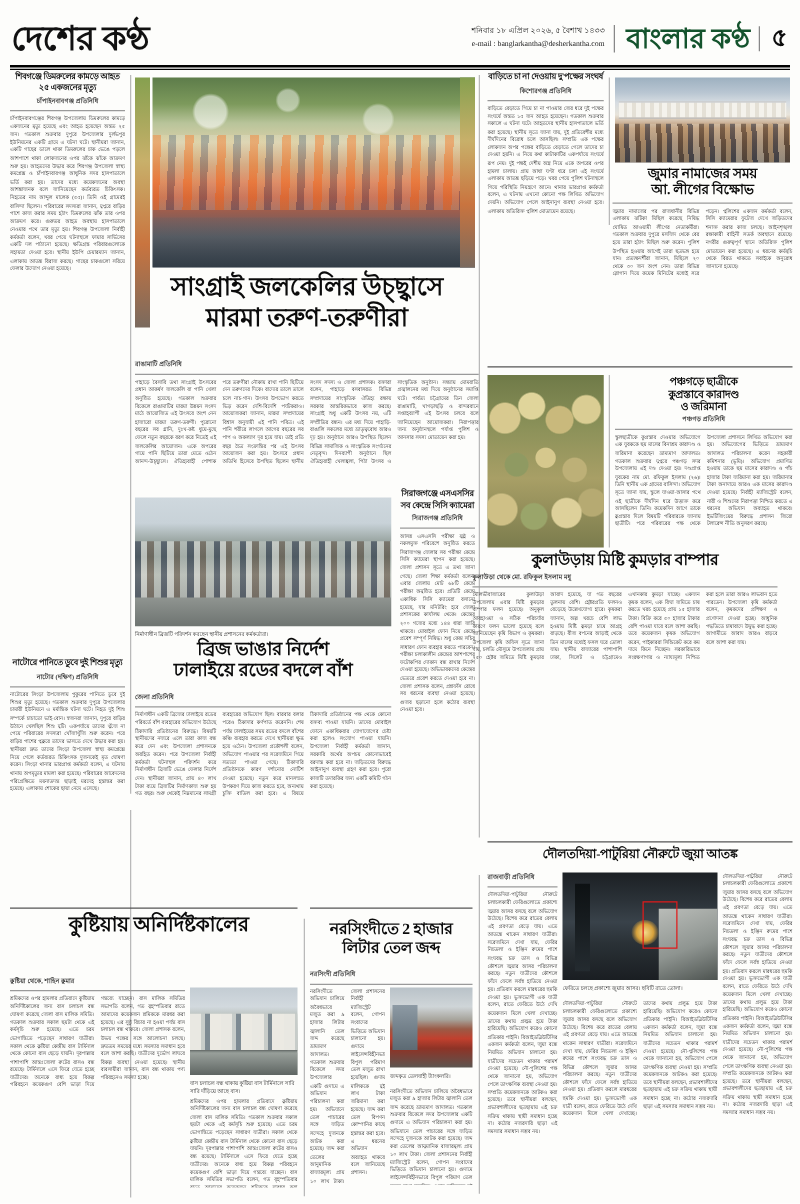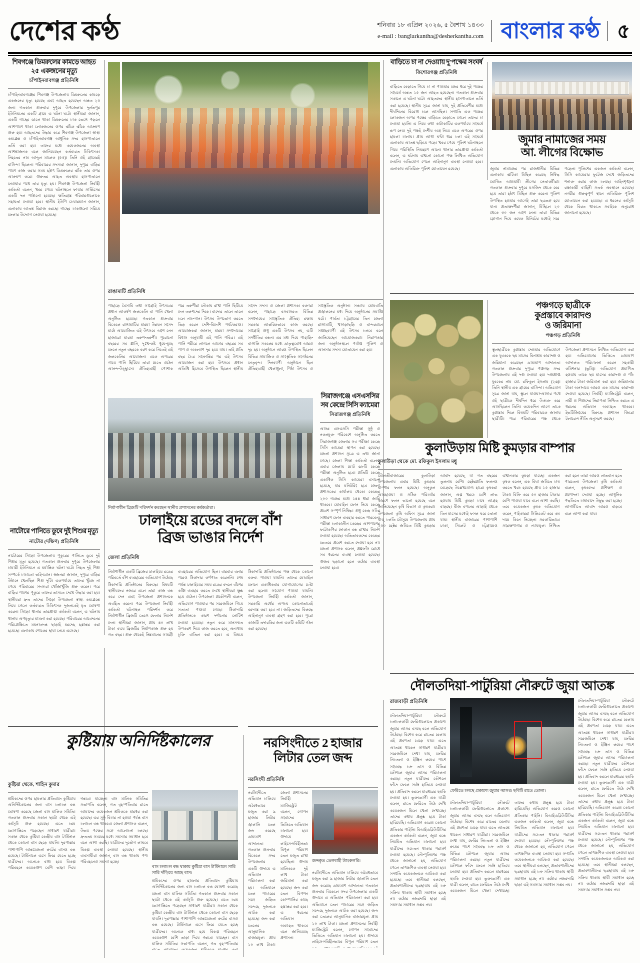--- a/index.html
+++ b/index.html
@@ -42,21 +42,21 @@
     color: #1a1a1a;
     padding-right: 7px;
     border-right: 1px solid #888;
     flex: 0 0 auto;
     white-space: nowrap;
   }
   .mast-dateblock .em { letter-spacing: 0.1px; }
   .mast-right {
     font-weight: bold;
     font-size: 22px;
-    color: #1d4ed8;
+    color: #14532d;
     padding-left: 9px;
     flex: 0 0 auto;
     line-height: 1;
   }
   .mast-pageno {
     font-weight: bold;
     font-size: 20px;
     color: #0c0c0c;
     padding-left: 9px;
     margin-left: 7px;
@@ -296,35 +296,39 @@
     <div class="hl hl-xs">নাটোরে পানিতে ডুবে দুই শিশুর মৃত্যু</div>
     <div class="byline">নাটোর (দক্ষিণ) প্রতিনিধি</div>
     <div class="hr-thin"></div>
     <div class="body" style="height:192px;">নাটোরের সিংড়া উপজেলায় পুকুরের পানিতে ডুবে দুই শিশুর মৃত্যু হয়েছে। গতকাল শুক্রবার দুপুরে উপজেলার চামারী ইউনিয়নে এ মর্মান্তিক ঘটনা ঘটে। নিহত দুই শিশু সম্পর্কে চাচাতো ভাই-বোন। স্বজনরা জানান, দুপুরে বাড়ির উঠানে খেলছিল শিশু দুটি। একপর্যায়ে তাদের খুঁজে না পেয়ে পরিবারের সদস্যরা খোঁজাখুঁজি শুরু করেন। পরে বাড়ির পাশের পুকুরে তাদের ভাসতে দেখে উদ্ধার করা হয়। স্থানীয়রা দ্রুত তাদের সিংড়া উপজেলা স্বাস্থ্য কমপ্লেক্সে নিয়ে গেলে কর্তব্যরত চিকিৎসক দুজনকেই মৃত ঘোষণা করেন। সিংড়া থানার ভারপ্রাপ্ত কর্মকর্তা বলেন, এ ঘটনায় থানায় অপমৃত্যুর মামলা করা হয়েছে। পরিবারের আবেদনের পরিপ্রেক্ষিতে ময়নাতদন্ত ছাড়াই মরদেহ হস্তান্তর করা হয়েছে। এলাকায় শোকের ছায়া নেমে এসেছে।</div>
   </div>
 
   <div class="photo ph-strip" style="left:108px; top:62px; width:12px; height:200px;"></div>
   <div class="photo ph-boat" style="left:122px; top:62px; width:258px; height:152px;"></div>
   <div class="photo ph-strip" style="left:368px; top:62px; width:12px; height:152px;"></div>
 
+  <div class="blk" style="left:108px; top:218px; width:275px;">
+    <div class="hl hl-xl">সাংগ্রাই জলকেলির উচ্ছ্বাসে</div>
+    <div class="hl hl-xl">মারমা তরুণ-তরুণীরা</div>
+  </div>
 
   <div class="blk" style="left:108px; top:286px; width:275px;">
     <div class="byline byline-l">রাঙামাটি প্রতিনিধি</div>
     <div class="hr-thin"></div>
     <div class="body c4" style="height:100px;">পাহাড়ে বৈসাবি তথা সাংগ্রাই উৎসবের প্রধান আকর্ষণ জলকেলি বা পানি খেলা অনুষ্ঠিত হয়েছে। গতকাল শুক্রবার বিকেলে রাঙামাটির মারমা উন্নয়ন সংসদ মাঠে আয়োজিত এই উৎসবে অংশ নেন হাজারো মারমা তরুণ-তরুণী। পুরোনো বছরের সব গ্লানি, দুঃখ-কষ্ট ধুয়ে-মুছে ফেলে নতুন বছরকে বরণ করে নিতেই এই জলকেলির আয়োজন। একে অপরের গায়ে পানি ছিটিয়ে তারা মেতে ওঠেন আনন্দ-উচ্ছ্বাসে। ঐতিহ্যবাহী পোশাক পরে তরুণীরা নৌকায় রাখা পানি ছিটিয়ে দেন তরুণদের দিকে। বাদ্যের তালে তালে চলে নাচ-গান। উৎসব উপভোগ করতে ভিড় করেন দেশি-বিদেশি পর্যটকরাও। আয়োজকরা জানান, মারমা সম্প্রদায়ের বিশ্বাস অনুযায়ী এই পানি পবিত্র। এই পানি শরীরে লাগলে আগের বছরের সব পাপ ও অকল্যাণ দূর হয়ে যায়। তাই প্রতি বছর চৈত্র সংক্রান্তির পর এই উৎসব আয়োজন করা হয়। উৎসবে প্রধান অতিথি হিসেবে উপস্থিত ছিলেন স্থানীয় সংসদ সদস্য ও জেলা প্রশাসক। বক্তারা বলেন, পাহাড়ে বসবাসরত বিভিন্ন সম্প্রদায়ের সাংস্কৃতিক ঐতিহ্য রক্ষায় সরকার আন্তরিকভাবে কাজ করছে। সাংগ্রাই শুধু একটি উৎসব নয়, এটি সম্প্রীতির বন্ধন। এর মধ্য দিয়ে পাহাড়ি-বাঙালি সকলের মধ্যে ভ্রাতৃত্ববোধ আরও দৃঢ় হয়। অনুষ্ঠানে আরও উপস্থিত ছিলেন বিভিন্ন সামাজিক ও সাংস্কৃতিক সংগঠনের নেতৃবৃন্দ। দিনব্যাপী অনুষ্ঠানে ছিল ঐতিহ্যবাহী খেলাধুলা, পিঠা উৎসব ও সাংস্কৃতিক অনুষ্ঠান। সন্ধ্যায় মোমবাতি প্রজ্বালনের মধ্য দিয়ে অনুষ্ঠানের সমাপ্তি ঘটে। পার্বত্য চট্টগ্রামের তিন জেলা রাঙামাটি, খাগড়াছড়ি ও বান্দরবানে সপ্তাহব্যাপী এই উৎসব চলবে বলে জানিয়েছেন আয়োজকরা। নিরাপত্তার জন্য অনুষ্ঠানস্থলে পর্যাপ্ত পুলিশ ও আনসার সদস্য মোতায়েন করা হয়।</div>
   </div>
 
   <div class="photo ph-bridge" style="left:108px; top:398px; width:205px; height:103px;"></div>
   <div class="blk" style="left:108px; top:503px; width:205px;">
     <div class="cap-below">নির্মাণাধীন ব্রিজটি পরিদর্শন করছেন স্থানীয় প্রশাসনের কর্মকর্তারা।</div>
   </div>
 
   <div class="blk" style="left:108px; top:512px; width:205px;">
+    <div class="hl hl-lg">ব্রিজ ভাঙার নির্দেশ</div>
     <div class="hl hl-lg">ঢালাইয়ে রডের বদলে বাঁশ</div>
-    <div class="hl hl-lg">ব্রিজ ভাঙার নির্দেশ</div>
   </div>
 
   <div class="blk" style="left:108px; top:552px; width:205px;">
     <div class="byline byline-l">জেলা প্রতিনিধি</div>
     <div class="hr-thin"></div>
     <div class="body c3" style="height:165px;">নির্মাণাধীন একটি ব্রিজের ঢালাইয়ে রডের পরিবর্তে বাঁশ ব্যবহারের অভিযোগ উঠেছে ঠিকাদারি প্রতিষ্ঠানের বিরুদ্ধে। বিষয়টি স্থানীয়দের নজরে এলে তারা কাজ বন্ধ করে দেন এবং উপজেলা প্রশাসনকে অবহিত করেন। পরে উপজেলা নির্বাহী কর্মকর্তা ঘটনাস্থল পরিদর্শন করে নির্মাণাধীন ব্রিজটি ভেঙে ফেলার নির্দেশ দেন। স্থানীয়রা জানান, প্রায় ৪০ লাখ টাকা ব্যয়ে ব্রিজটির নির্মাণকাজ শুরু হয় গত বছর। শুরু থেকেই নিম্নমানের সামগ্রী ব্যবহারের অভিযোগ ছিল। বারবার বলার পরেও ঠিকাদার কর্ণপাত করেননি। শেষ পর্যন্ত ঢালাইয়ের সময় রডের বদলে বাঁশের কঞ্চি ব্যবহার করতে দেখে স্থানীয়রা ক্ষুব্ধ হয়ে ওঠেন। উপজেলা প্রকৌশলী বলেন, অভিযোগ পাওয়ার পর সরেজমিনে গিয়ে সত্যতা পাওয়া গেছে। ঠিকাদারি প্রতিষ্ঠানকে কারণ দর্শানোর নোটিশ দেওয়া হয়েছে। নতুন করে মানসম্মত উপকরণ দিয়ে কাজ করতে হবে, অন্যথায় চুক্তি বাতিল করা হবে। এ বিষয়ে ঠিকাদারি প্রতিষ্ঠানের পক্ষ থেকে কোনো বক্তব্য পাওয়া যায়নি। তাদের মোবাইল ফোনে একাধিকবার যোগাযোগের চেষ্টা করা হলেও সংযোগ পাওয়া যায়নি। উপজেলা নির্বাহী কর্মকর্তা জানান, সরকারি অর্থের অপচয় কোনোভাবেই বরদাস্ত করা হবে না। জড়িতদের বিরুদ্ধে আইনানুগ ব্যবস্থা গ্রহণ করা হবে। পুরো কাজটি তদারকির জন্য একটি কমিটি গঠন করা হয়েছে।</div>
   </div>
 
   <div class="blk" style="left:320px; top:392px; width:60px;">
     <div class="hl hl-xs">সিরাজগঞ্জে এসএসসির সব কেন্দ্রে সিসি ক্যামেরা</div>
@@ -364,21 +368,21 @@
   <div class="blk" style="left:378px; top:441px; width:244px;">
     <div class="hl hl-lg" style="font-size:12.5px;">কুলাউড়ায় মিষ্টি কুমড়ার বাম্পার</div>
     <div class="byline byline-l">কুলাউড়া থেকে মো. রফিকুল ইসলাম মধু</div>
     <div class="hr-thin"></div>
     <div class="body c4" style="height:200px;">মৌলভীবাজারের কুলাউড়া উপজেলায় এবার মিষ্টি কুমড়ার বাম্পার ফলন হয়েছে। অনুকূল আবহাওয়া ও সঠিক পরিচর্যার কারণে ফলন ভালো হয়েছে বলে জানিয়েছেন কৃষি বিভাগ ও কৃষকরা। উপজেলা কৃষি অফিস সূত্রে জানা যায়, চলতি মৌসুমে উপজেলায় প্রায় ২৫০ হেক্টর জমিতে মিষ্টি কুমড়ার আবাদ হয়েছে, যা গত বছরের তুলনায় বেশি। হেক্টরপ্রতি ফলনও বেড়েছে উল্লেখযোগ্য হারে। কৃষকরা জানান, অল্প খরচে বেশি লাভ হওয়ায় মিষ্টি কুমড়া চাষে আগ্রহ বাড়ছে। বীজ বপনের আড়াই থেকে তিন মাসের মধ্যেই ফসল ঘরে তোলা যায়। স্থানীয় বাজারের পাশাপাশি ঢাকা, সিলেট ও চট্টগ্রামেও এখানকার কুমড়া যাচ্ছে। একজন কৃষক বলেন, এক বিঘা জমিতে চাষ করতে খরচ হয়েছে প্রায় ১৫ হাজার টাকা। বিক্রি করে ৫০ হাজার টাকার বেশি পাওয়া যাবে বলে আশা করছি। তবে কয়েকজন কৃষক অভিযোগ করেন, পাইকাররা সিন্ডিকেট করে কম দামে কিনে নিচ্ছেন। সরকারিভাবে সংরক্ষণাগার ও ন্যায্যমূল্য নিশ্চিত করা হলে তারা আরও লাভবান হতে পারতেন। উপজেলা কৃষি কর্মকর্তা বলেন, কৃষকদের প্রশিক্ষণ ও প্রণোদনা দেওয়া হচ্ছে। আধুনিক পদ্ধতিতে চাষাবাদে উদ্বুদ্ধ করা হচ্ছে। আগামীতে আবাদ আরও বাড়বে বলে আশা করা যায়।</div>
   </div>
 
   <div class="hrule" style="left:390px; top:673px; width:244px;"></div>
 
   <div class="blk" style="left:390px; top:678px; width:244px;">
-    <div class="hl hl-lg" style="font-size:13px;">দৌলতদিয়া-পাটুরিয়া নৌরুটে জুয়া আতঙ্ক</div>
+    <div class="hl hl-lg" style="font-size:10px;">দৌলতদিয়া-পাটুরিয়া নৌরুটে জুয়া আতঙ্ক</div>
   </div>
   <div class="blk" style="left:390px; top:696px; width:56px;">
     <div class="byline byline-l">রাজবাড়ী প্রতিনিধি</div>
     <div class="hr-thin"></div>
     <div class="body" style="height:250px;">দৌলতদিয়া-পাটুরিয়া নৌরুটে চলাচলকারী ফেরিগুলোতে প্রকাশ্যে জুয়ার আসর বসছে বলে অভিযোগ উঠেছে। বিশেষ করে রাতের বেলায় এই প্রবণতা বেড়ে যায়। এতে আতঙ্কে থাকেন সাধারণ যাত্রীরা। সরেজমিনে দেখা যায়, ফেরির নিচতলা ও ইঞ্জিন রুমের পাশে সংঘবদ্ধ চক্র তাস ও বিভিন্ন কৌশলে জুয়ার আসর পরিচালনা করছে। নতুন যাত্রীদের কৌশলে ফাঁদে ফেলে সর্বস্ব হাতিয়ে নেওয়া হয়। প্রতিবাদ করলে মারধরের হুমকি দেওয়া হয়। ভুক্তভোগী এক যাত্রী বলেন, রাতে ফেরিতে উঠে দেখি কয়েকজন মিলে খেলা দেখাচ্ছে। তাদের কথায় প্রলুব্ধ হয়ে টাকা হারিয়েছি। অভিযোগ করেও কোনো প্রতিকার পাইনি। বিআইডব্লিউটিসির একজন কর্মকর্তা বলেন, জুয়া বন্ধে নিয়মিত অভিযান চালানো হয়। যাত্রীদের সচেতন থাকার পরামর্শ দেওয়া হয়েছে। নৌ-পুলিশের পক্ষ থেকে জানানো হয়, অভিযোগ পেলে তাৎক্ষণিক ব্যবস্থা নেওয়া হয়। সম্প্রতি কয়েকজনকে আটকও করা হয়েছে। তবে স্থানীয়রা বলছেন, প্রভাবশালীদের ছত্রছায়ায় এই চক্র সক্রিয় থাকায় স্থায়ী সমাধান হচ্ছে না। কঠোর নজরদারি ছাড়া এই সমস্যার সমাধান সম্ভব নয়।</div>
   </div>
 
   <div class="photo ph-night" style="left:450px; top:698px; width:124px; height:86px;">
     <div class="glowspot" style="left:44%; top:44%; width:22px; height:20px;"></div>
   </div>
@@ -388,21 +392,21 @@
     <div class="cap-below">ফেরিতে চলছে প্রকাশ্যে জুয়ার আসর। ছবিটি রাতে তোলা।</div>
   </div>
   <div class="blk" style="left:578px; top:698px; width:56px;">
     <div class="body" style="height:250px;">দৌলতদিয়া-পাটুরিয়া নৌরুটে চলাচলকারী ফেরিগুলোতে প্রকাশ্যে জুয়ার আসর বসছে বলে অভিযোগ উঠেছে। বিশেষ করে রাতের বেলায় এই প্রবণতা বেড়ে যায়। এতে আতঙ্কে থাকেন সাধারণ যাত্রীরা। সরেজমিনে দেখা যায়, ফেরির নিচতলা ও ইঞ্জিন রুমের পাশে সংঘবদ্ধ চক্র তাস ও বিভিন্ন কৌশলে জুয়ার আসর পরিচালনা করছে। নতুন যাত্রীদের কৌশলে ফাঁদে ফেলে সর্বস্ব হাতিয়ে নেওয়া হয়। প্রতিবাদ করলে মারধরের হুমকি দেওয়া হয়। ভুক্তভোগী এক যাত্রী বলেন, রাতে ফেরিতে উঠে দেখি কয়েকজন মিলে খেলা দেখাচ্ছে। তাদের কথায় প্রলুব্ধ হয়ে টাকা হারিয়েছি। অভিযোগ করেও কোনো প্রতিকার পাইনি। বিআইডব্লিউটিসির একজন কর্মকর্তা বলেন, জুয়া বন্ধে নিয়মিত অভিযান চালানো হয়। যাত্রীদের সচেতন থাকার পরামর্শ দেওয়া হয়েছে। নৌ-পুলিশের পক্ষ থেকে জানানো হয়, অভিযোগ পেলে তাৎক্ষণিক ব্যবস্থা নেওয়া হয়। সম্প্রতি কয়েকজনকে আটকও করা হয়েছে। তবে স্থানীয়রা বলছেন, প্রভাবশালীদের ছত্রছায়ায় এই চক্র সক্রিয় থাকায় স্থায়ী সমাধান হচ্ছে না। কঠোর নজরদারি ছাড়া এই সমস্যার সমাধান সম্ভব নয়।</div>
   </div>
   <div class="blk" style="left:450px; top:800px; width:124px;">
     <div class="body c2" style="height:148px;">দৌলতদিয়া-পাটুরিয়া নৌরুটে চলাচলকারী ফেরিগুলোতে প্রকাশ্যে জুয়ার আসর বসছে বলে অভিযোগ উঠেছে। বিশেষ করে রাতের বেলায় এই প্রবণতা বেড়ে যায়। এতে আতঙ্কে থাকেন সাধারণ যাত্রীরা। সরেজমিনে দেখা যায়, ফেরির নিচতলা ও ইঞ্জিন রুমের পাশে সংঘবদ্ধ চক্র তাস ও বিভিন্ন কৌশলে জুয়ার আসর পরিচালনা করছে। নতুন যাত্রীদের কৌশলে ফাঁদে ফেলে সর্বস্ব হাতিয়ে নেওয়া হয়। প্রতিবাদ করলে মারধরের হুমকি দেওয়া হয়। ভুক্তভোগী এক যাত্রী বলেন, রাতে ফেরিতে উঠে দেখি কয়েকজন মিলে খেলা দেখাচ্ছে। তাদের কথায় প্রলুব্ধ হয়ে টাকা হারিয়েছি। অভিযোগ করেও কোনো প্রতিকার পাইনি। বিআইডব্লিউটিসির একজন কর্মকর্তা বলেন, জুয়া বন্ধে নিয়মিত অভিযান চালানো হয়। যাত্রীদের সচেতন থাকার পরামর্শ দেওয়া হয়েছে। নৌ-পুলিশের পক্ষ থেকে জানানো হয়, অভিযোগ পেলে তাৎক্ষণিক ব্যবস্থা নেওয়া হয়। সম্প্রতি কয়েকজনকে আটকও করা হয়েছে। তবে স্থানীয়রা বলছেন, প্রভাবশালীদের ছত্রছায়ায় এই চক্র সক্রিয় থাকায় স্থায়ী সমাধান হচ্ছে না। কঠোর নজরদারি ছাড়া এই সমস্যার সমাধান সম্ভব নয়।</div>
   </div>
 
   <div class="hrule" style="left:8px; top:726px; width:230px;"></div>
-  <div class="blk" style="left:23px; top:732px; width:230px;font-style:italic;">
+  <div class="blk" style="left:12px; top:732px; width:230px;">
     <div class="hl" style="font-size:16px;">কুষ্টিয়ায় অনির্দিষ্টকালের</div>
   </div>
   <div class="blk" style="left:8px; top:779px; width:140px;">
     <div class="byline byline-l">কুষ্টিয়া থেকে, শাহিন কুমার</div>
     <div class="hr-thin"></div>
     <div class="body c2" style="height:168px;">শ্রমিকদের ওপর হামলার প্রতিবাদে কুষ্টিয়ায় অনির্দিষ্টকালের জন্য বাস চলাচল বন্ধ ঘোষণা করেছে জেলা বাস মালিক সমিতি। গতকাল শুক্রবার সকাল ছয়টা থেকে এই কর্মসূচি শুরু হয়েছে। এতে চরম ভোগান্তিতে পড়েছেন সাধারণ যাত্রীরা। সকাল থেকে কুষ্টিয়া কেন্দ্রীয় বাস টার্মিনাল থেকে কোনো বাস ছেড়ে যায়নি। দূরপাল্লার পাশাপাশি আন্তঃজেলা রুটের বাসও বন্ধ রয়েছে। টার্মিনালে এসে ফিরে যেতে হচ্ছে যাত্রীদের। অনেকে বাধ্য হয়ে বিকল্প পরিবহনে কয়েকগুণ বেশি ভাড়া দিয়ে গন্তব্যে যাচ্ছেন। বাস মালিক সমিতির সভাপতি বলেন, গত বৃহস্পতিবার রাতে আমাদের কয়েকজন শ্রমিককে মারধর করা হয়েছে। এর সুষ্ঠু বিচার না হওয়া পর্যন্ত বাস চলাচল বন্ধ থাকবে। জেলা প্রশাসক বলেন, উভয় পক্ষের সঙ্গে আলোচনা চলছে। দ্রুততম সময়ের মধ্যে সমস্যার সমাধান হবে বলে আশা করছি। যাত্রীদের দুর্ভোগ লাঘবে বিকল্প ব্যবস্থা নেওয়া হয়েছে। স্থানীয় ব্যবসায়ীরা জানান, বাস বন্ধ থাকায় পণ্য পরিবহনেও সমস্যা হচ্ছে।</div>
   </div>
   <div class="photo ph-bus" style="left:152px; top:790px; width:86px; height:70px;"></div>
   <div class="blk" style="left:152px; top:862px; width:86px;">
     <div class="cap-below">বাস চলাচল বন্ধ থাকায় কুষ্টিয়া বাস টার্মিনালে সারি সারি দাঁড়িয়ে আছে বাস।</div>

